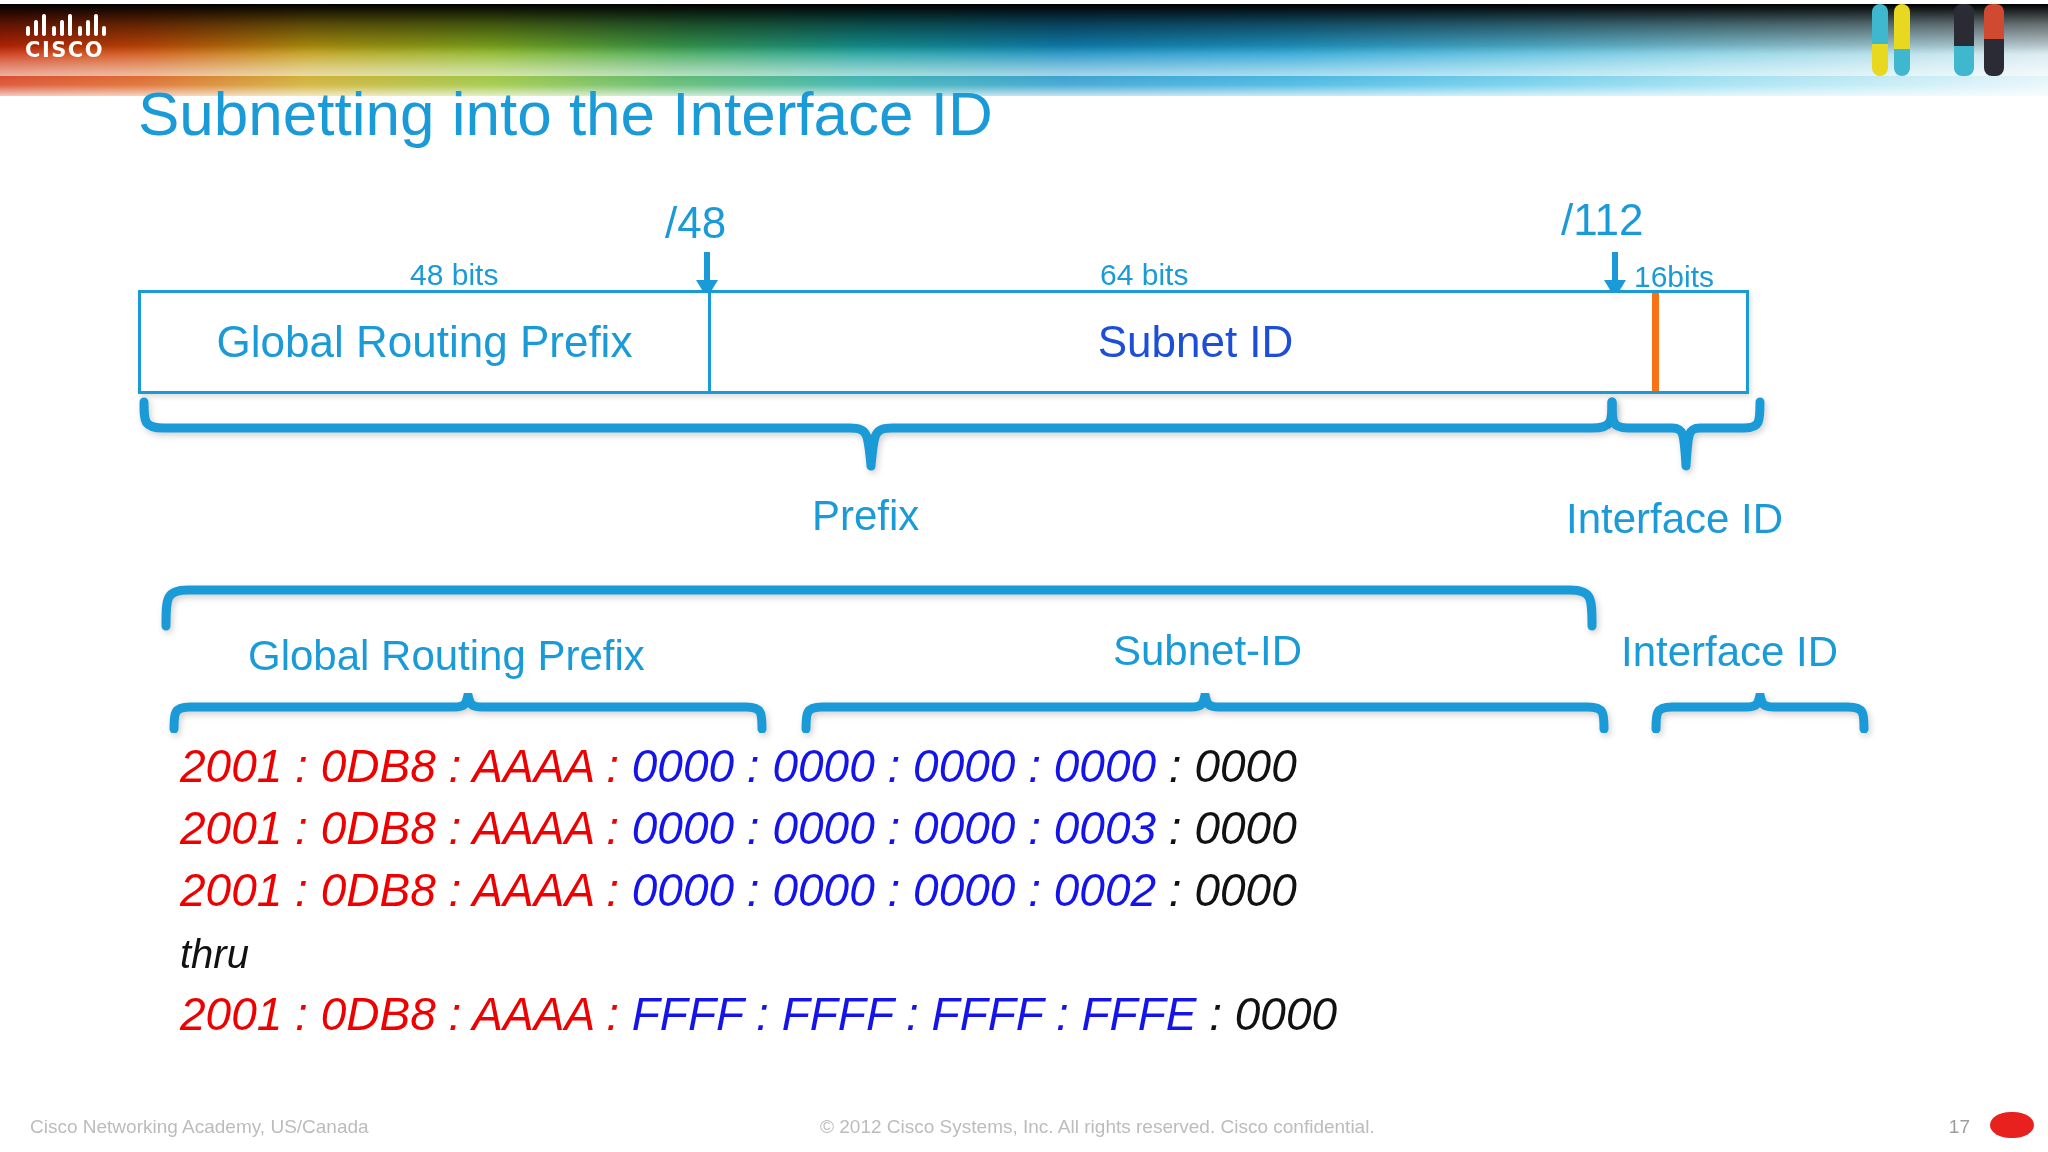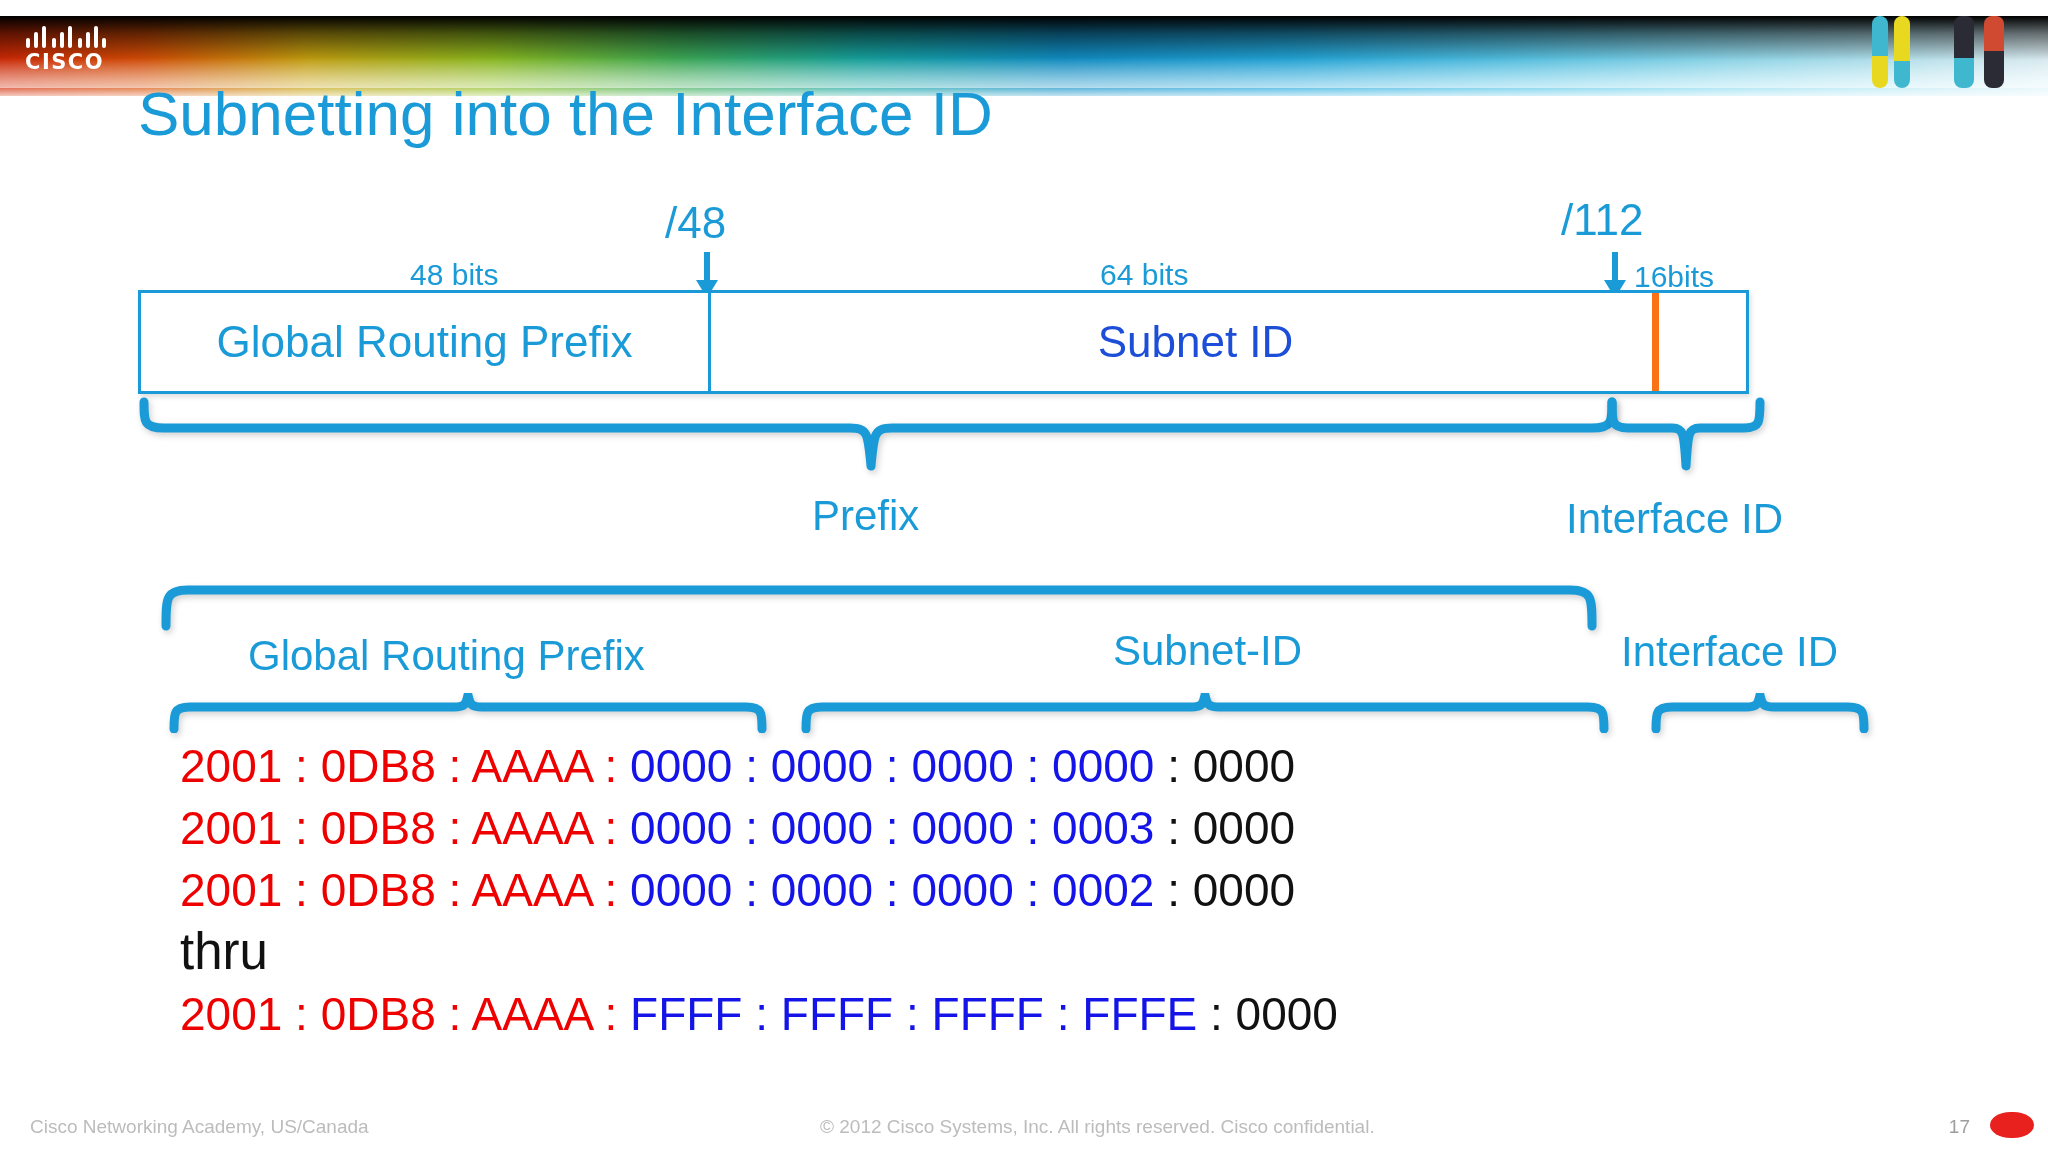--- a/index.html
+++ b/index.html
@@ -11,22 +11,22 @@
     width: 2048px;
     height: 1152px;
     overflow: hidden;
     font-family: "Liberation Sans", sans-serif;
     position: relative;
   }
 
   
   .header {
     position: absolute;
-    left: 0; top: 16px;
-    width: 2048px; height: 80px;
+    left: 0; top: 4px;
+    width: 2048px; height: 92px;
     background:
       linear-gradient(to bottom,
         rgba(0,0,0,1) 0%,
         rgba(0,0,0,0.55) 22%,
         rgba(0,0,0,0.05) 55%,
         rgba(255,255,255,0.25) 88%,
         rgba(255,255,255,0.75) 100%),
       linear-gradient(to right,
         #d32a05 0%,
         #d94f06 7%,
@@ -177,26 +177,27 @@
   .lbl-sub2        { left: 1113px; top: 627px; }
   .lbl-iid2        { left: 1621px; top: 628px; }
 
   
   .addr-list {
     position: absolute;
     left: 180px; top: 735px;
     font-size: 46px;
     line-height: 62px;
     white-space: nowrap;
+    font-style: italic;
   }
   .addr-line { height: 62px; }
   .seg-red   { color: #ee0000; }
   .seg-blue  { color: #1414e8; }
   .seg-black { color: #111111; }
-  .thru      { color: #111111; font-size: 51px; }
+  .thru      { color: #111111; font-size: 40px; }
 
   
   .footer {
     position: absolute;
     left: 0; bottom: 0;
     width: 2048px; height: 46px;
     font-size: 19px;
     color: #bcbcbc;
   }
   .ft-left   { position: absolute; left: 30px;  top: 10px; }

